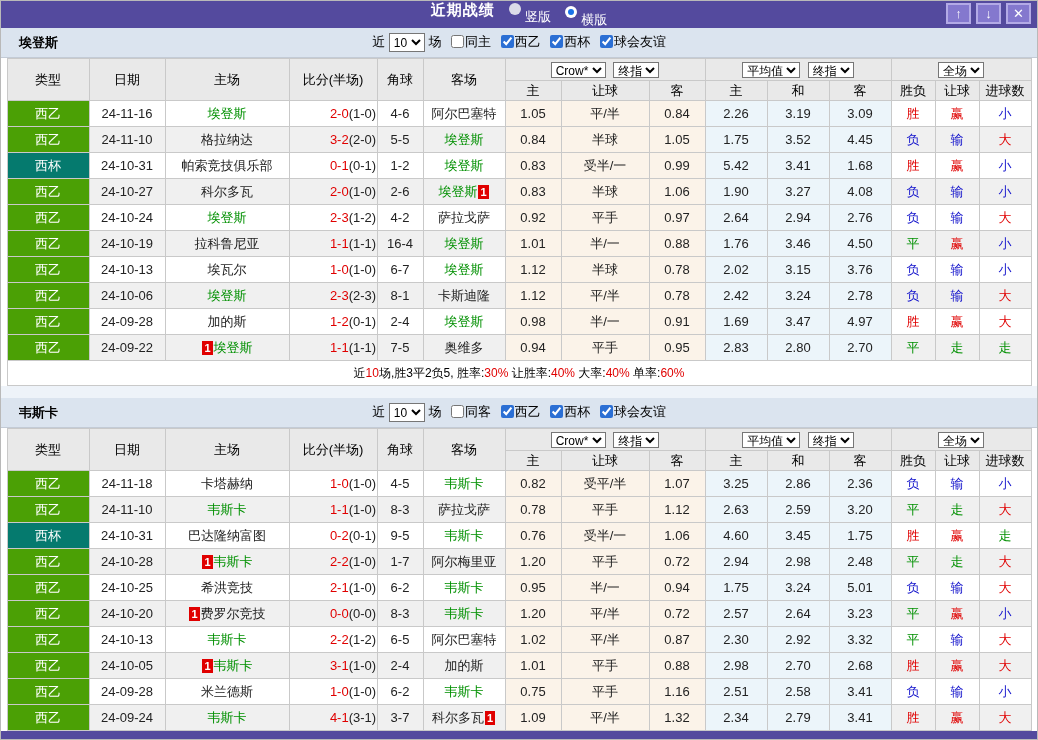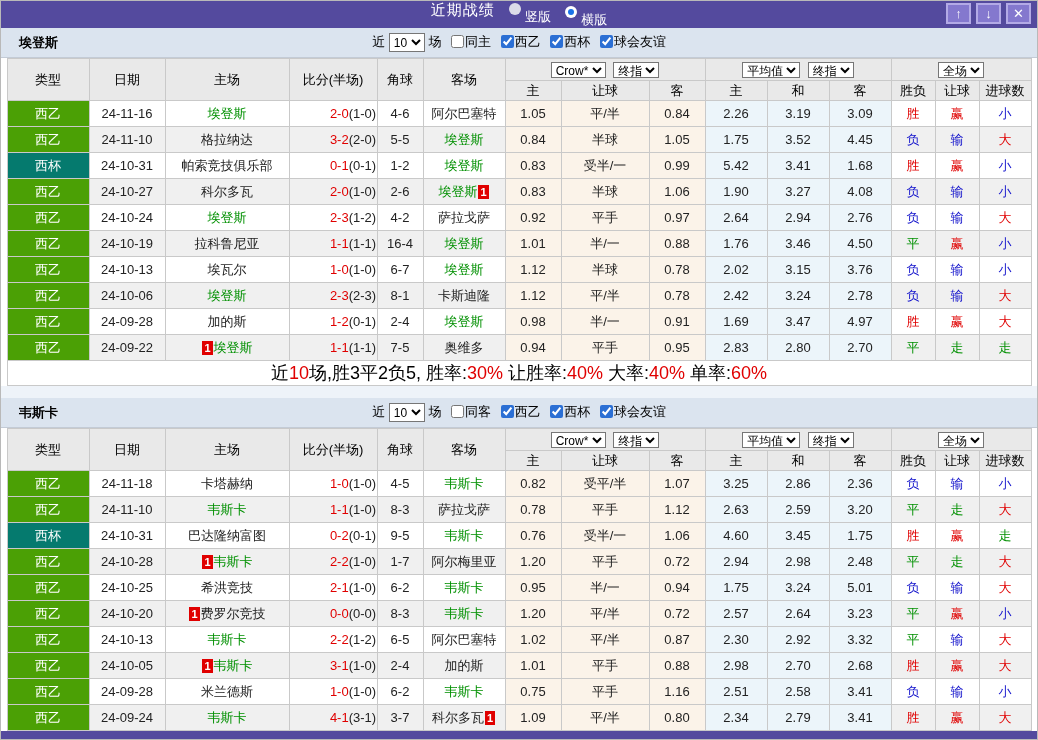--- a/index.html
+++ b/index.html
@@ -1,20 +1,20 @@
 <!DOCTYPE html>
 <html><head>
 <meta charset="utf-8">
 <style>
   html,body{margin:0;padding:0;background:#fff;font-family:"Liberation Sans","DejaVu Sans",sans-serif;}
   .wrap{width:1038px;height:740px;box-sizing:border-box;border:1px solid #b9b9b9;background:#fff;overflow:hidden;position:relative;}
   
   .titlebar{height:27px;background:#544a9e;display:flex;align-items:center;position:relative;color:#fff;}
   .title-center{position:absolute;left:0;right:0;text-align:center;font-size:15px;line-height:27px;}
-  .title-center b{font-weight:normal;letter-spacing:1px;}
+  .title-center b{font-weight:bold;letter-spacing:1px;}
   .radio-group{display:inline-flex;gap:4px;margin-left:10px;font-size:13px;font-weight:normal;cursor:pointer;}
   .radio{display:inline-flex;width:12px;height:12px;border-radius:50%;align-items:center;justify-content:center;}
   .radio.off{background:#dcdce8;}
   .radio.on{background:#fff;}
   .radio.on .dot{width:6px;height:6px;border-radius:50%;background:#1a73e8;}
   .tb-buttons{position:absolute;right:6px;top:2px;display:flex;}
   .tbtn{width:25px;height:21px;background:#8478ce;border:2px solid #b3aae6;color:#fff;font-size:13px;font-weight:bold;text-align:center;line-height:17px;margin-left:5px;cursor:pointer;box-sizing:border-box;}
   
   .teambar{height:29px;background:#dbe4ef;border-bottom:1px solid #c3cbd6;position:relative;display:flex;align-items:center;font-size:13px;color:#000;}
   .teamname{font-weight:bold;margin-left:18px;z-index:2;}
@@ -35,21 +35,21 @@
   td.t{background:#057a6e !important;color:#fff;}
   td.w{color:#e00000;}
   td.l{color:#1414cc;}
   td.d{color:#009000;}
   .tm{color:#009000;}
   .nm{color:#222;}
   .sc{color:#e00000;margin-left:40px;}
   .hf{color:#222;}
   .rc{display:inline-block;background:#e00000;color:#fff;font-size:11px;line-height:14px;padding:0 2px;margin:0 1px;font-weight:bold;}
   .rc:empty{display:none;}
-  .sumtd{height:24px;background:#fff !important;font-size:18px;color:#000;}
+  .sumtd{height:24px;background:#fff !important;font-size:12px;color:#000;}
   .sumtd .r{color:#e00000;}
   .gap{height:12px;background:#eef3f9;}
   .bottombar{position:absolute;left:0;bottom:0;width:100%;height:8px;background:#544a9e;}
 </style>
 </head>
 <body>
 
 <div class="wrap">
 
   <div class="titlebar">
@@ -556,21 +556,21 @@
 
         <tr>
           <td class="g">西乙</td>
           <td>24-09-24</td>
           <td><span class="tm">韦斯卡</span></td>
           <td><span class="sc">4-1</span><span class="hf">(3-1)</span></td>
           <td>3-7</td>
           <td><span class="nm">科尔多瓦</span><span class="rc">1</span></td>
           <td class="ah">1.09</td>
           <td class="ah">平/半</td>
-          <td class="ah">0.80</td>
+          <td class="ah">1.32</td>
           <td class="eu">2.34</td>
           <td class="eu">2.79</td>
           <td class="eu">3.41</td>
           <td class="w">胜</td>
           <td class="w">赢</td>
           <td class="w">大</td>
         </tr>
       </tbody>
     <tbody>
       <tr>

